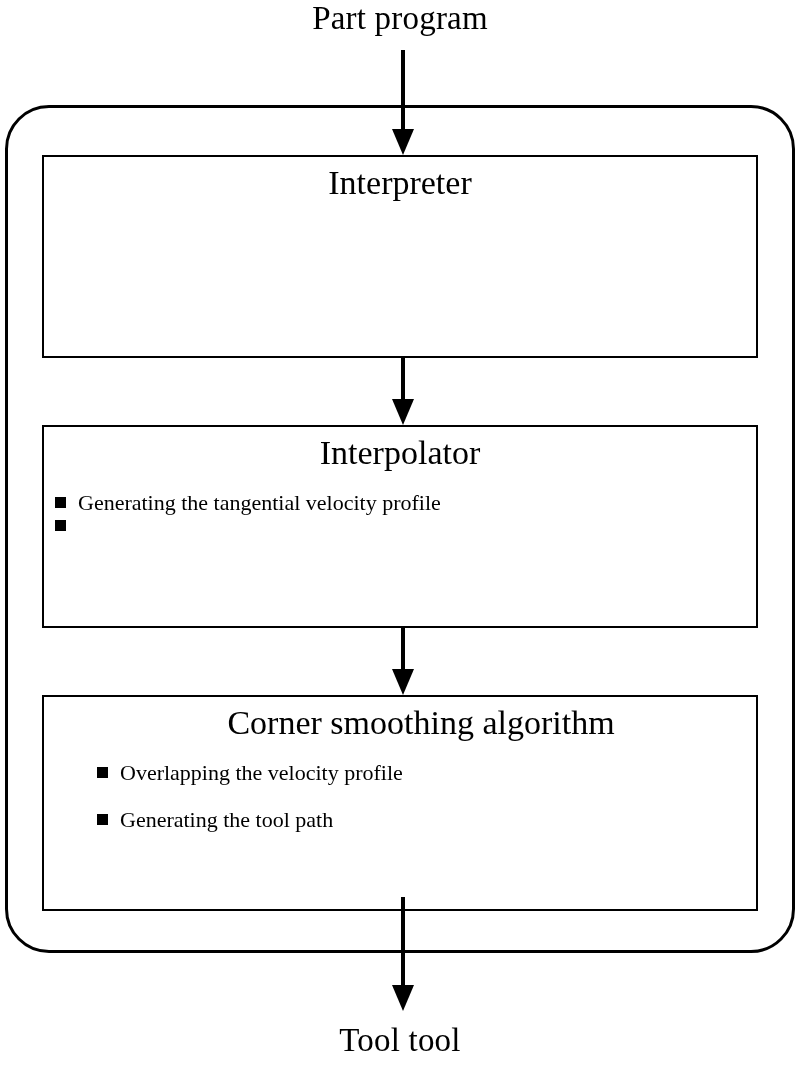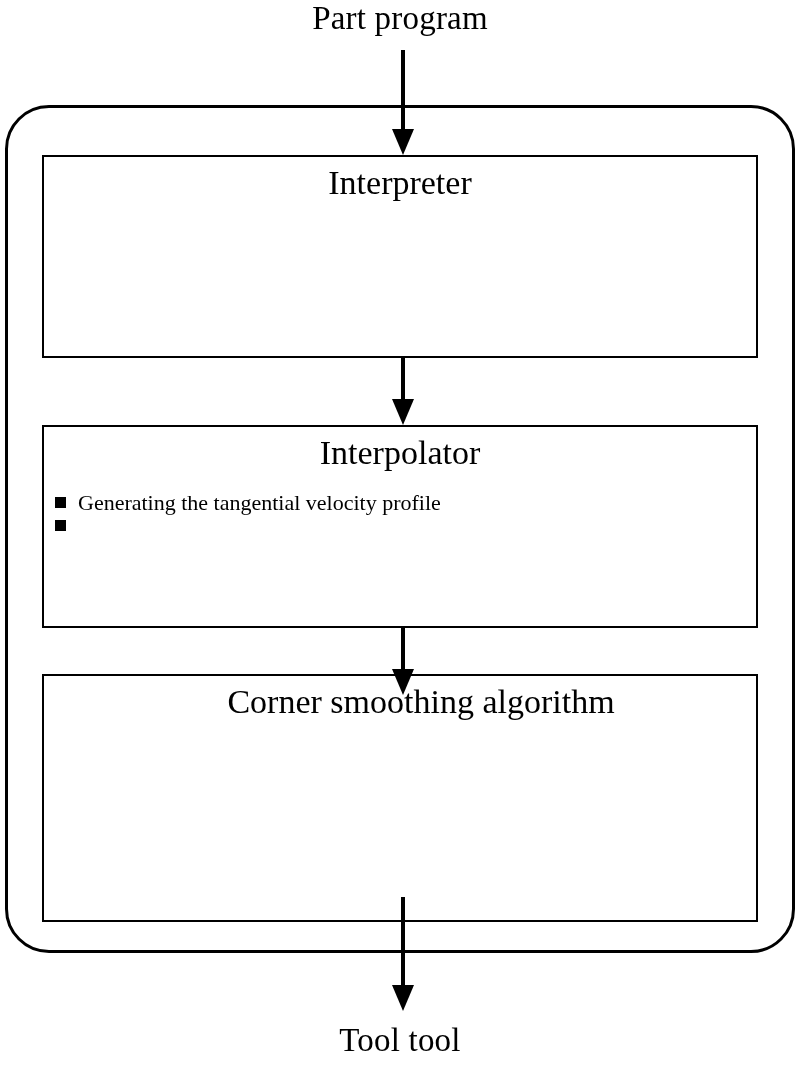--- a/index.html
+++ b/index.html
@@ -57,21 +57,21 @@
     position: absolute;
     left: 42px;
     width: 716px;
     box-sizing: border-box;
     border: 2.5px solid #000000;
     background: #ffffff;
     z-index: 3;
   }
   #stage-box-0 { top: 155px; height: 203px; }
   #stage-box-1 { top: 425px; height: 203px; }
-  #stage-box-2 { top: 674px; height: 248px; padding-left: 42px; }
+  #stage-box-2 { top: 695px; height: 216px; padding-left: 42px; }
 
   .stage-title {
     text-align: center;
     font-size: 34px;
     line-height: 40px;
     white-space: nowrap;
     margin-top: 6px;
   }
 
   .stage-bullets {
@@ -185,20 +185,30 @@
     </ul>
   </div>
 
   <div class="connector" id="connector-1-2">
     <div class="shaft"></div>
     <div class="head"></div>
   </div>
 
   <div class="stage-box" id="stage-box-2">
     <div class="stage-title">Corner smoothing algorithm</div>
+    <ul class="stage-bullets">
+      <li class="bullet-item">
+        <span class="bullet-marker"></span>
+        <span>Overlapping the velocity profile</span>
+      </li>
+      <li class="bullet-item">
+        <span class="bullet-marker"></span>
+        <span>Generating the tool path</span>
+      </li>
+    </ul>
   </div>
 
   <div class="connector" id="connector-exit">
     <div class="shaft"></div>
     <div class="head"></div>
   </div>
 
   <div class="ext-label" id="label-tool-path">Tool tool</div>
 
 </div>

